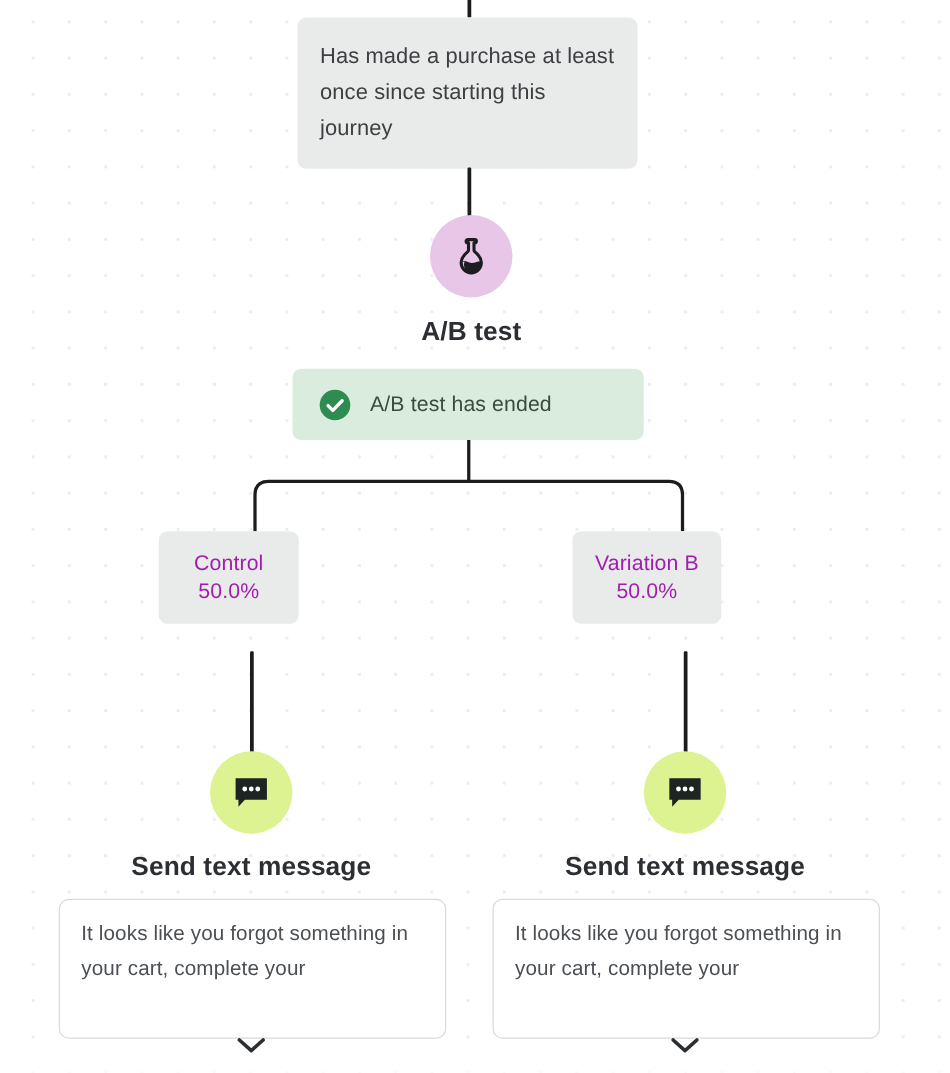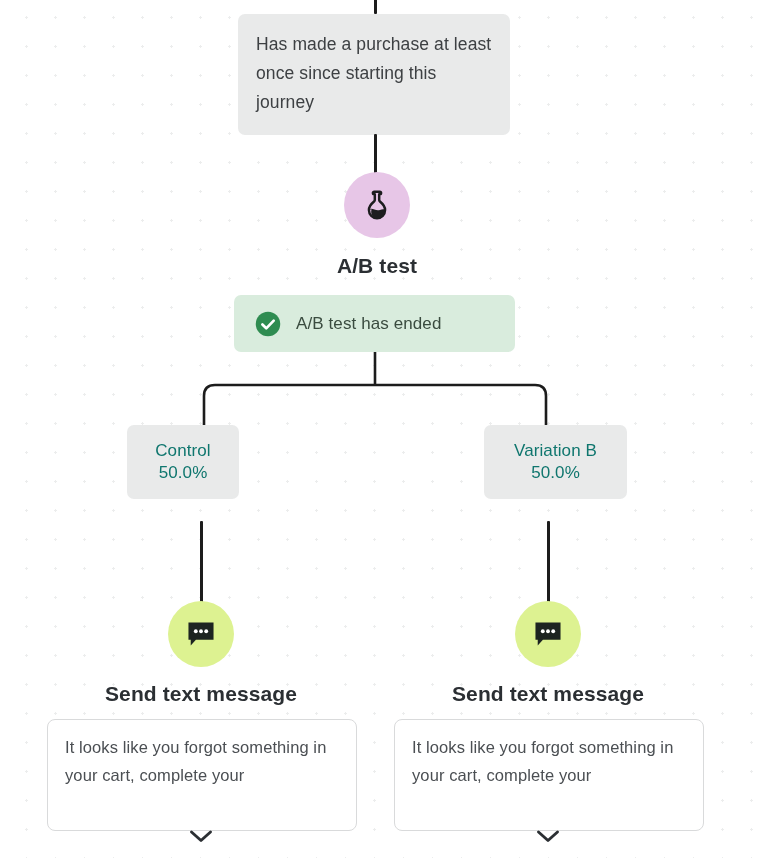--- a/index.html
+++ b/index.html
@@ -128,24 +128,24 @@
     border-radius: 7px;
     width: 112px;
     height: 74px;
     display: flex;
     flex-direction: column;
     align-items: center;
     justify-content: center;
     gap: 2px;
   }
   .pill-left  { left: 107px; top: 425px; }
-  .pill-right { left: 464px; top: 425px; width: 143px; text-align: center; }
+  .pill-right { left: 438px; top: 425px; width: 119px; text-align: center; }
   .branch-name, .branch-pct {
     font-size: 17px;
-    color: #0f766e;
+    color: #a21caf;
     letter-spacing: 0.1px;
     white-space: nowrap;
   }
 
   
   .msg-card {
     box-sizing: border-box;
     width: 310px;
     height: 112px;
     background-color: #ffffff;

